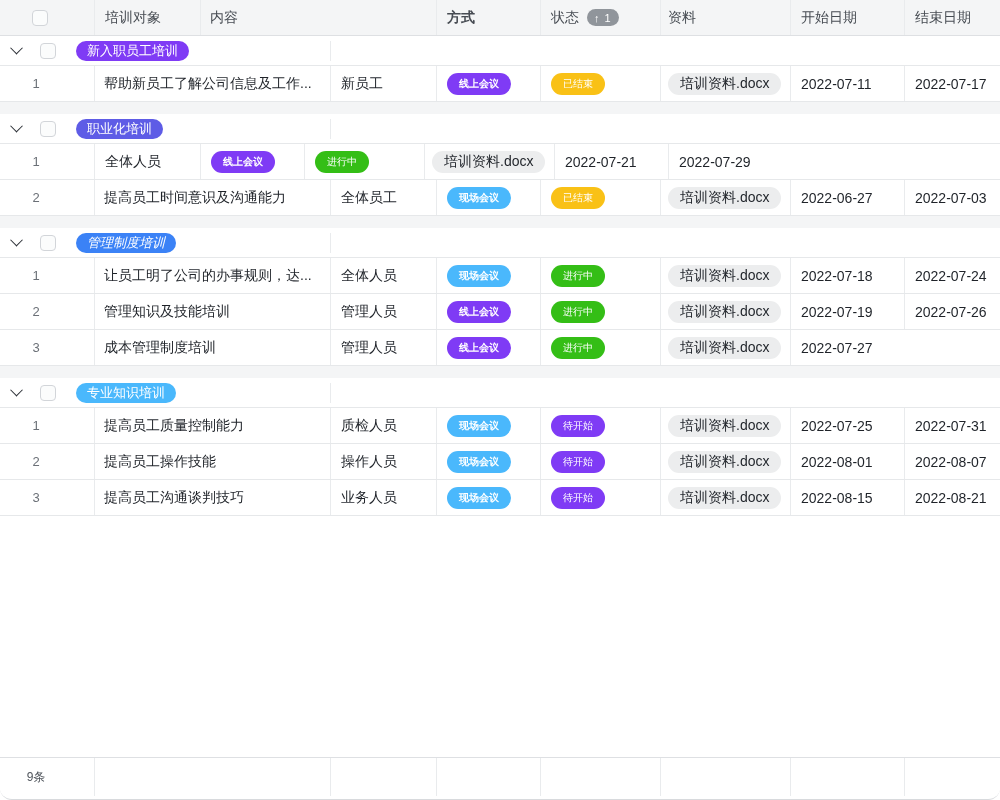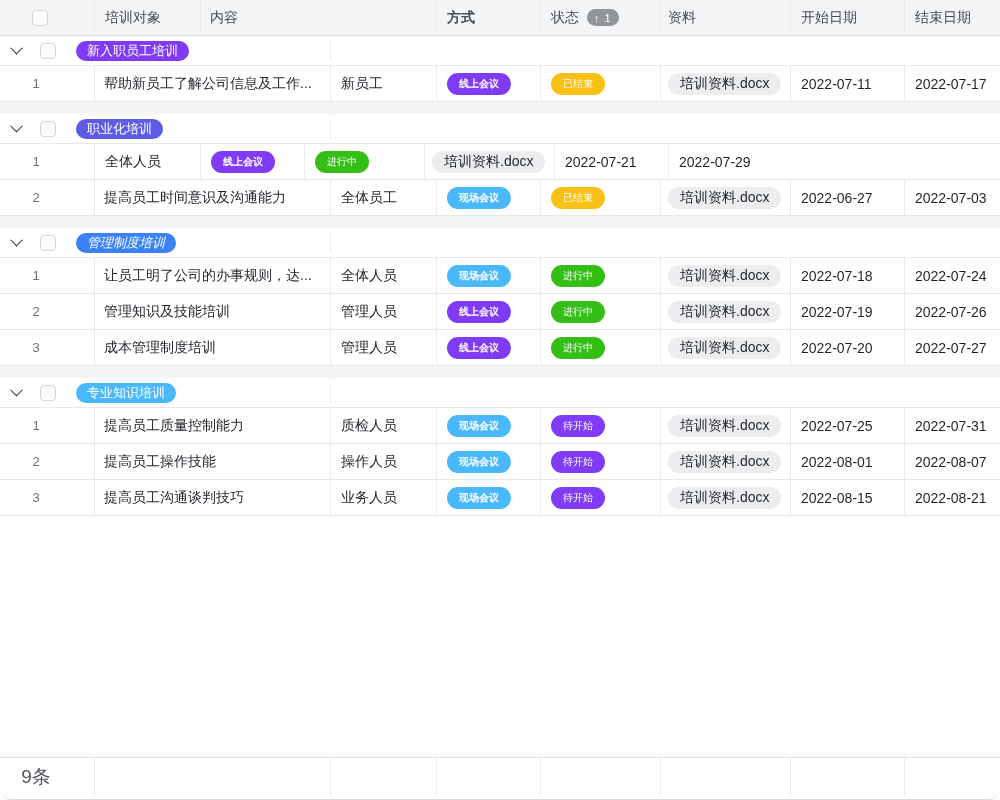--- a/index.html
+++ b/index.html
@@ -92,21 +92,21 @@
 
   
   .filler { flex: 1 1 auto; background: #fff; }
   .footer-row {
     display: flex; height: 39px; flex: 0 0 39px;
     border-top: 1px solid #DEE0E3; background: #fff;
     margin-bottom: 3px;
   }
   .footer-row .cell { border-right: 1px solid #E9EBED; }
   .footer-row .c-end { border-right: none; }
-  .record-count { font-size: 19px; color: #51565D; }
+  .record-count { font-size: 12px; color: #51565D; }
 </style>
 </head>
 <body>
 
 <div class="app">
 
   <div class="header-row">
     <div class="cell c-gutter">
       <span class="checkbox"></span>
     </div>
@@ -288,23 +288,20 @@
           <span>管理人员</span>
         </div>
         <div class="cell c-method">
           <span class="pill" style="background: rgb(127, 59, 245);">线上会议</span>
         </div>
         <div class="cell c-status">
           <span class="pill" style="background: rgb(52, 190, 22);">进行中</span>
         </div>
         <div class="cell c-material">
           <span class="chip">培训资料.docx</span>
-        </div>
-        <div class="cell c-start">
-          <span>2022-07-20</span>
         </div>
         <div class="cell c-end">
           <span>2022-07-27</span>
         </div>
       </div><div class="spacer"></div><div class="group-row">
         <div class="group-left">
           <span class="chevron"></span>
           <span class="checkbox"></span>
           <span class="group-badge" style="background: rgb(74, 184, 252);">专业知识培训</span>
         </div>

